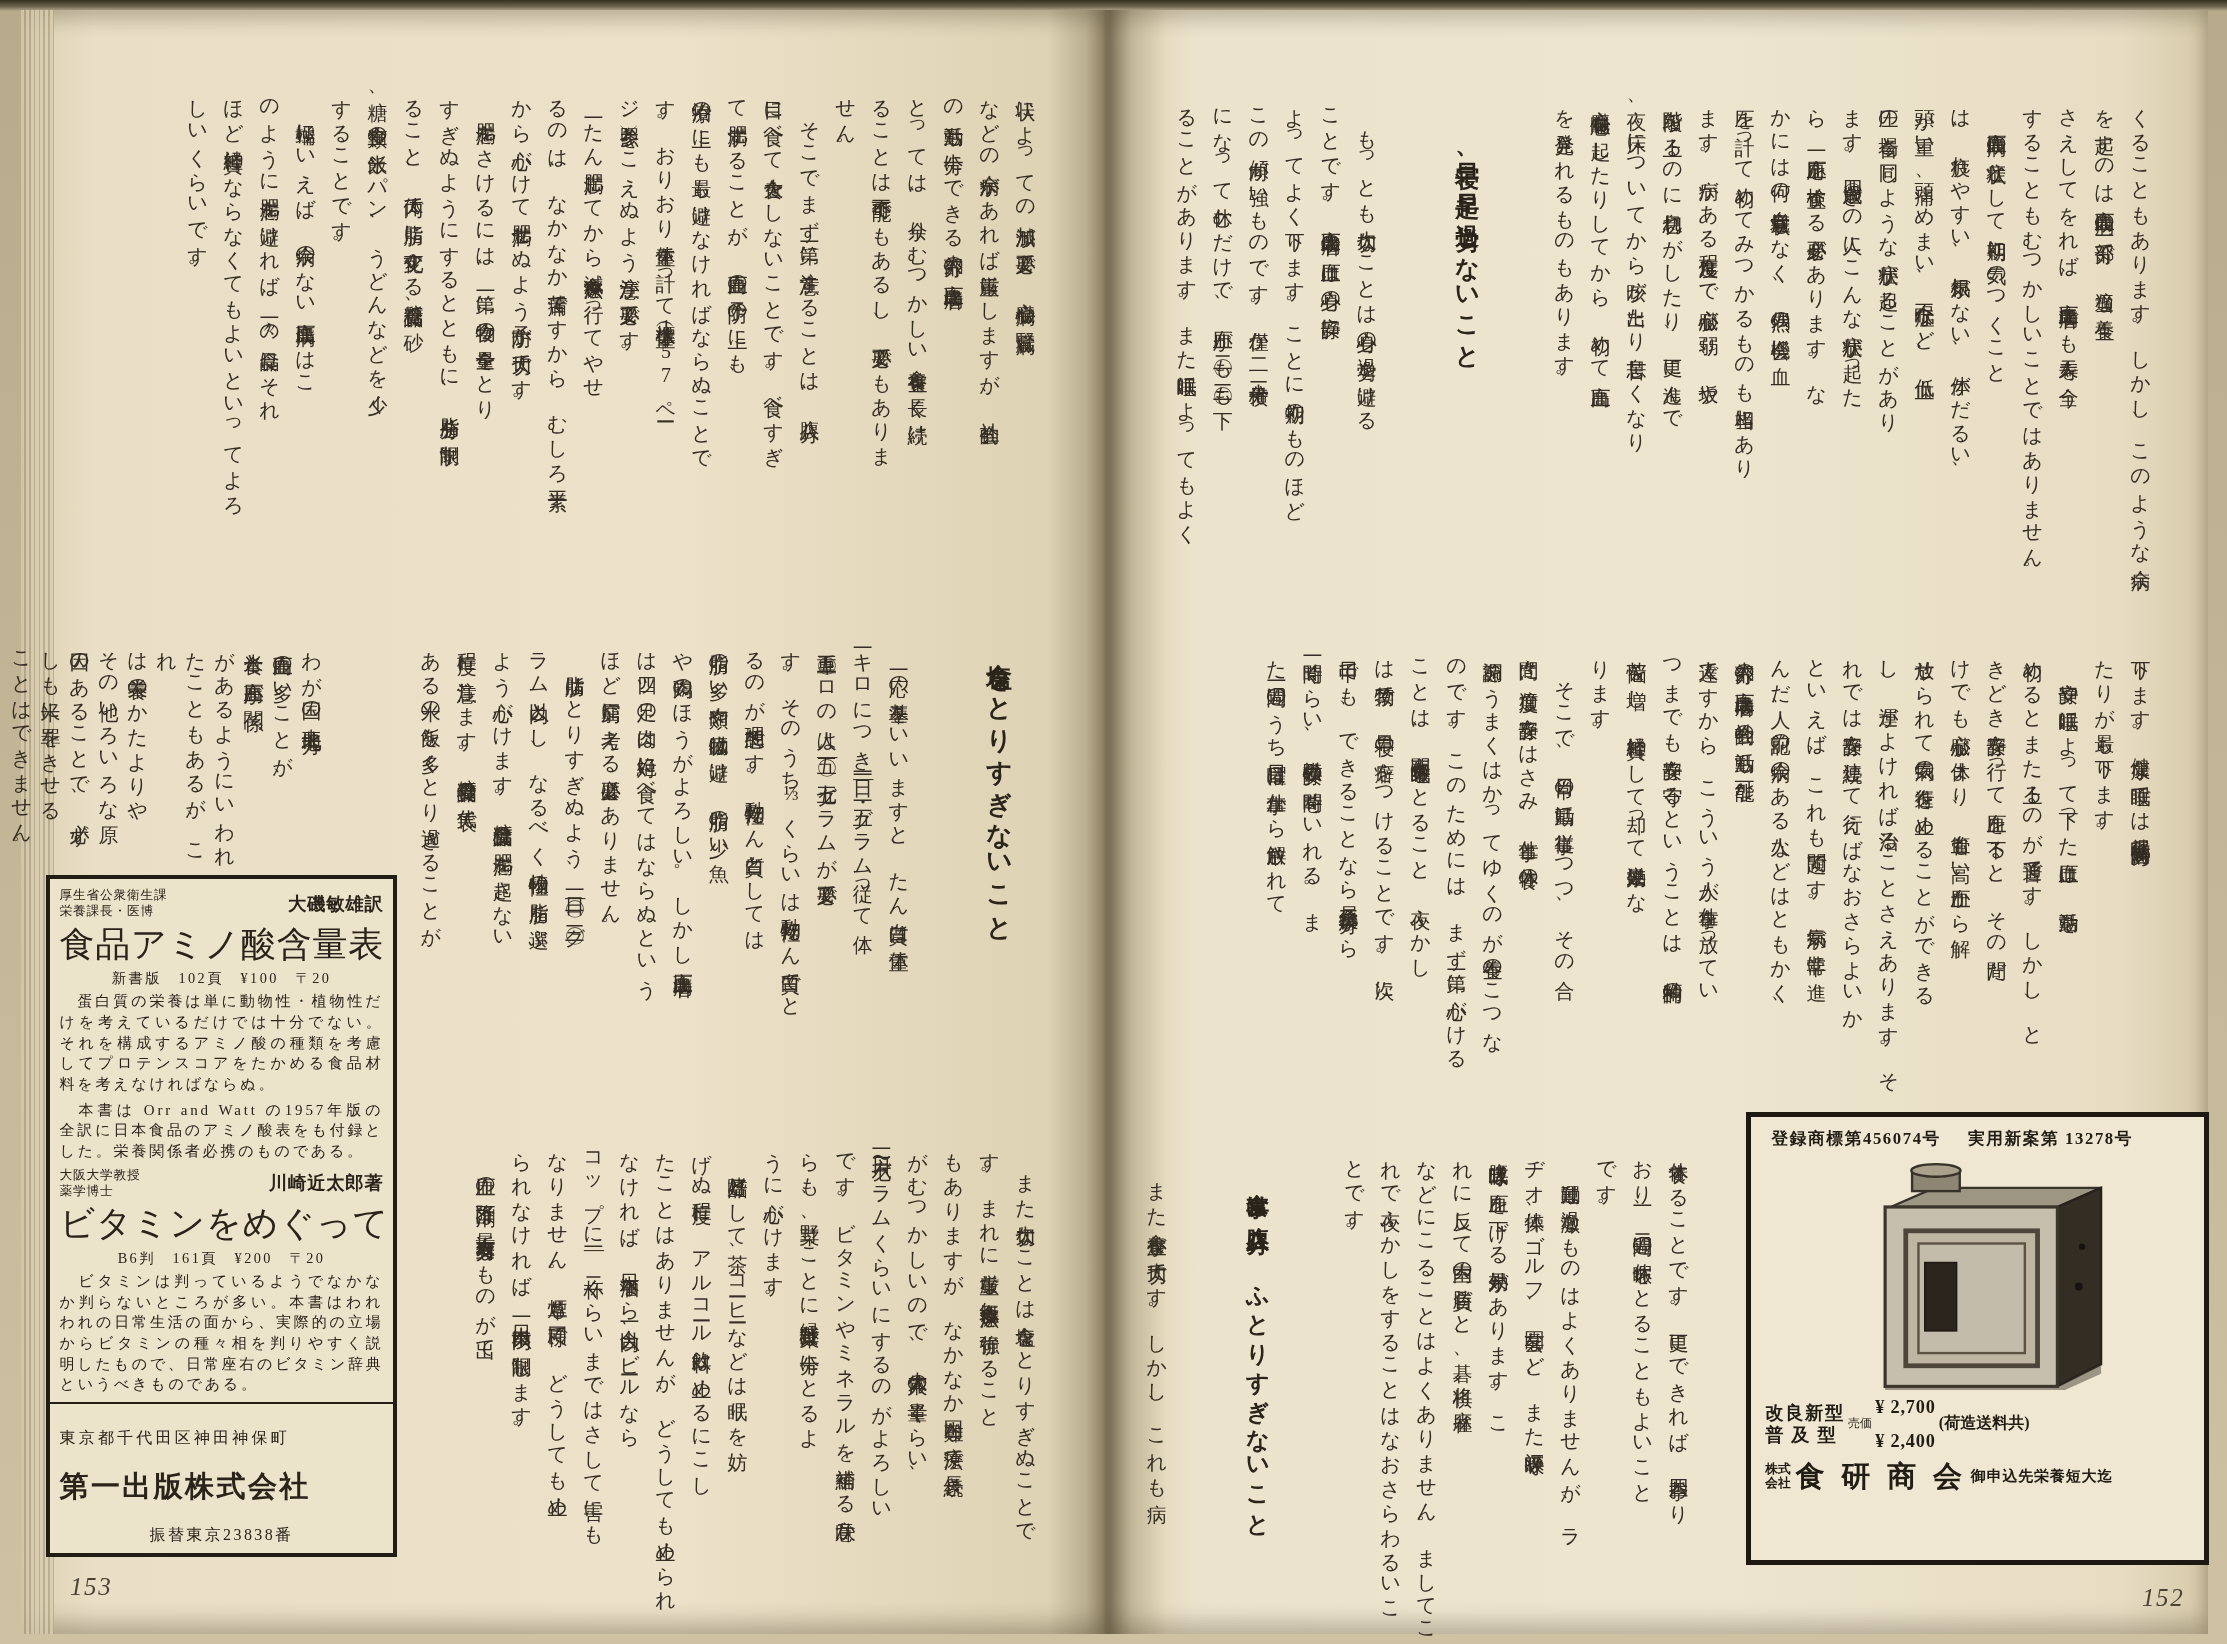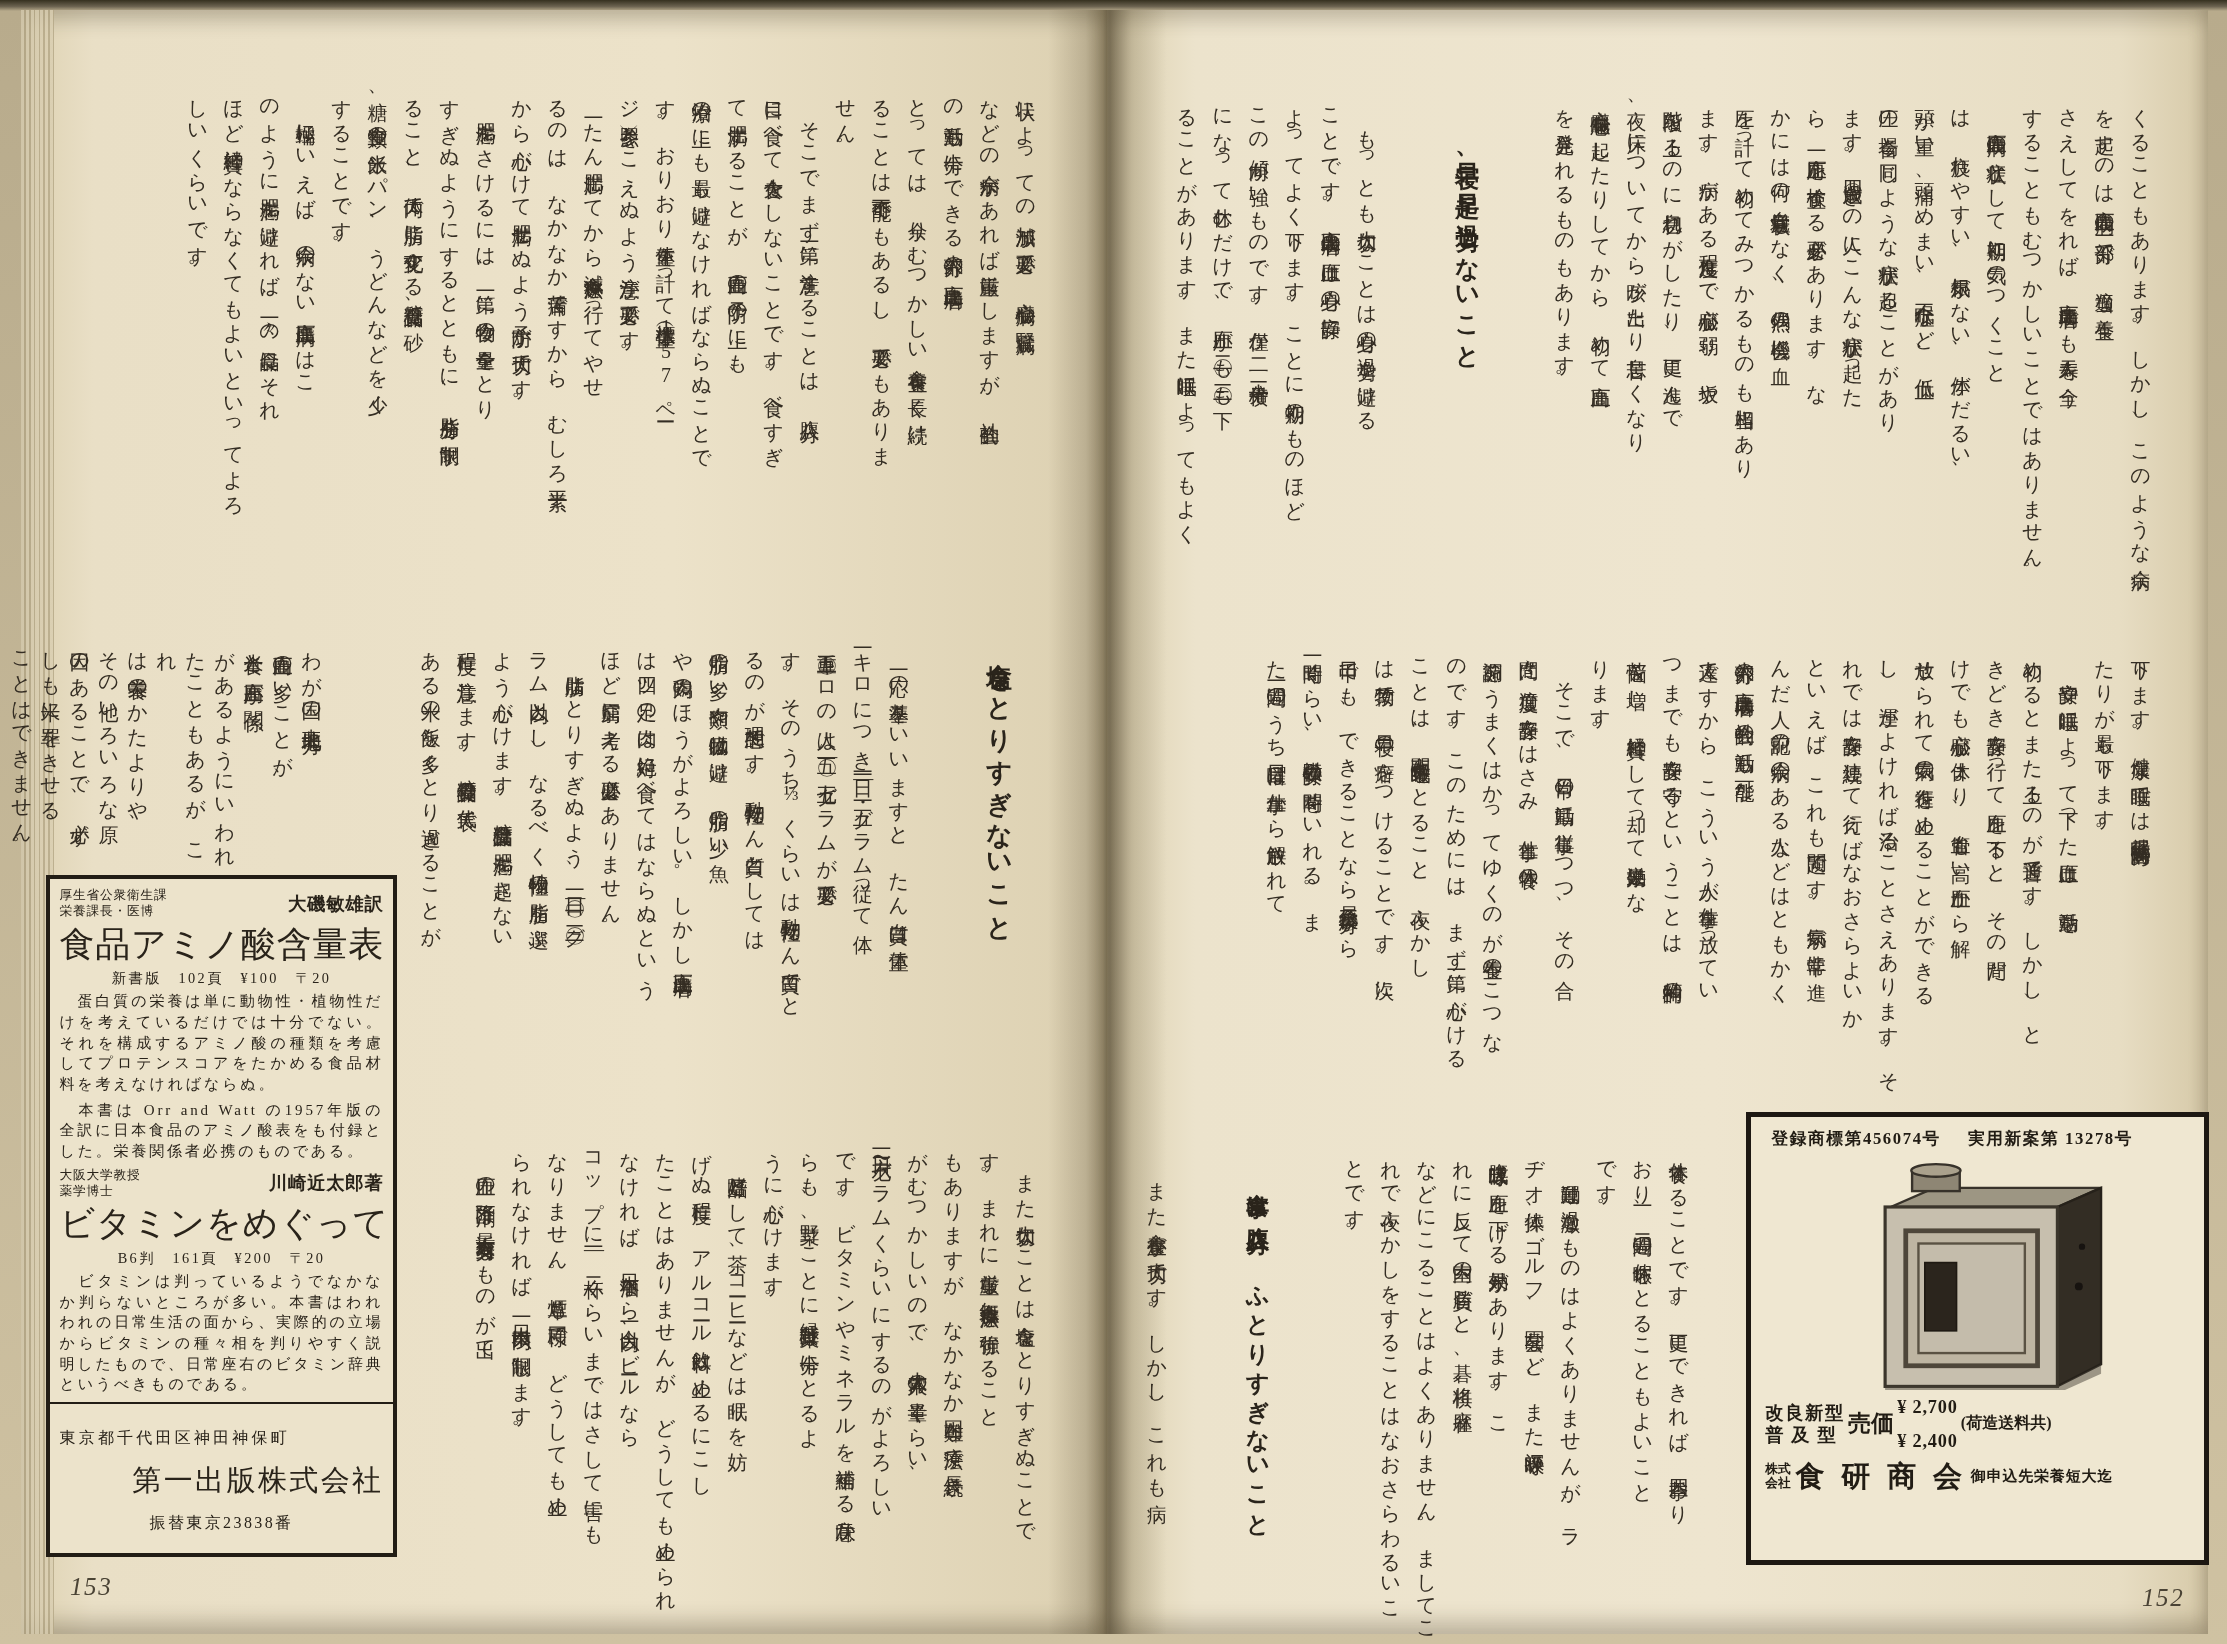--- a/index.html
+++ b/index.html
@@ -30,36 +30,36 @@
     border:4px solid #221d15;background:#ece3cb;box-sizing:border-box;
     padding:8px 9.5px;font-family:"Liberation Serif","DejaVu Serif",serif;color:#29231a;}
   #ad-left .tiny2{font-size:12.7px;line-height:16px;letter-spacing:0.8px;}
   #ad-left .byline{display:flex;justify-content:space-between;align-items:center;}
   #ad-left .byname{font-size:18.3px;font-weight:bold;letter-spacing:0.8px;}
   #ad-left .adtitle{font-size:35px;font-weight:normal;letter-spacing:0.8px;margin:1.6px 0 0;white-space:nowrap;}
   #ad-left .spec{font-size:14.3px;text-align:center;letter-spacing:2.4px;margin:1.6px 0 3.2px;}
   #ad-left .adbody{font-size:15px;line-height:20.7px;letter-spacing:2.8px;text-align:justify;margin:0 0 4.8px;}
   #ad-left .rule{border-top:2.4px solid #221d15;margin:6.4px -9.5px 6.4px;}
   #ad-left .addr{font-size:16px;letter-spacing:3.2px;margin-top:24px;}
-  #ad-left .company{font-size:29px;font-weight:normal;text-align:right;letter-spacing:2.4px;margin:12px 0;}
+  #ad-left .company{font-size:29px;font-weight:bold;text-align:left;letter-spacing:2.4px;margin:18px 0;}
   #ad-left .postal{font-size:16px;text-align:center;letter-spacing:2.4px;}
   
   #ad-right{position:absolute;left:1746px;top:1112px;width:463px;height:453px;
     border:5.6px solid #1d1812;background:#efe7d1;box-sizing:border-box;padding:6.4px 9.5px;color:#211c14;}
   #ad-right .titlerow{display:flex;align-items:flex-start;white-space:nowrap;}
   #ad-right .brand{font-family:"Liberation Serif","DejaVu Serif",serif;font-weight:bold;font-size:37px;letter-spacing:-0.8px;}
   #ad-right .fuelstack{display:flex;flex-direction:column;font-size:13.5px;font-weight:bold;line-height:14.3px;margin:4.8px 1.6px 0 1.6px;}
   #ad-right .product{font-size:35px;font-weight:bold;letter-spacing:0.8px;
     font-family:"Liberation Sans","DejaVu Sans",sans-serif;}
   #ad-right .regline{display:flex;gap:27px;font-size:16.7px;font-weight:bold;letter-spacing:1.6px;margin:3.2px 0 1.6px 11px;}
   #ad-right .ovenwrap{text-align:center;}
   #ad-right .pricerow{display:flex;align-items:center;margin:1.6px 0 0 4.8px;}
   #ad-right .modelstack,#ad-right .pricestack{display:flex;flex-direction:column;font-size:18.3px;font-weight:bold;line-height:22px;letter-spacing:1.6px;}
   #ad-right .pricestack{font-family:"Liberation Serif","DejaVu Serif",serif;letter-spacing:0.8px;gap:12px;}
-  #ad-right .pricelabel{font-size:23px;font-weight:bold;margin:0 3.2px;text-align:right;}
+  #ad-right .pricelabel{font-size:12px;font-weight:normal;margin:0 3.2px;text-align:right;}
   #ad-right .pricenote{font-size:16px;font-weight:bold;margin-left:3.2px;}
   #ad-right .companyrow{display:flex;align-items:center;margin:4.8px 0 0 4.8px;}
   #ad-right .kkstack{display:flex;flex-direction:column;font-size:12.7px;font-weight:bold;line-height:13.5px;margin-right:4.8px;}
   #ad-right .company2{font-size:29px;font-weight:bold;letter-spacing:4.8px;}
   #ad-right .ordernote{font-size:15px;font-weight:bold;margin-left:4px;letter-spacing:0.8px;}
 </style>
 </head>
 <body>
 
 <div id="canvas">

